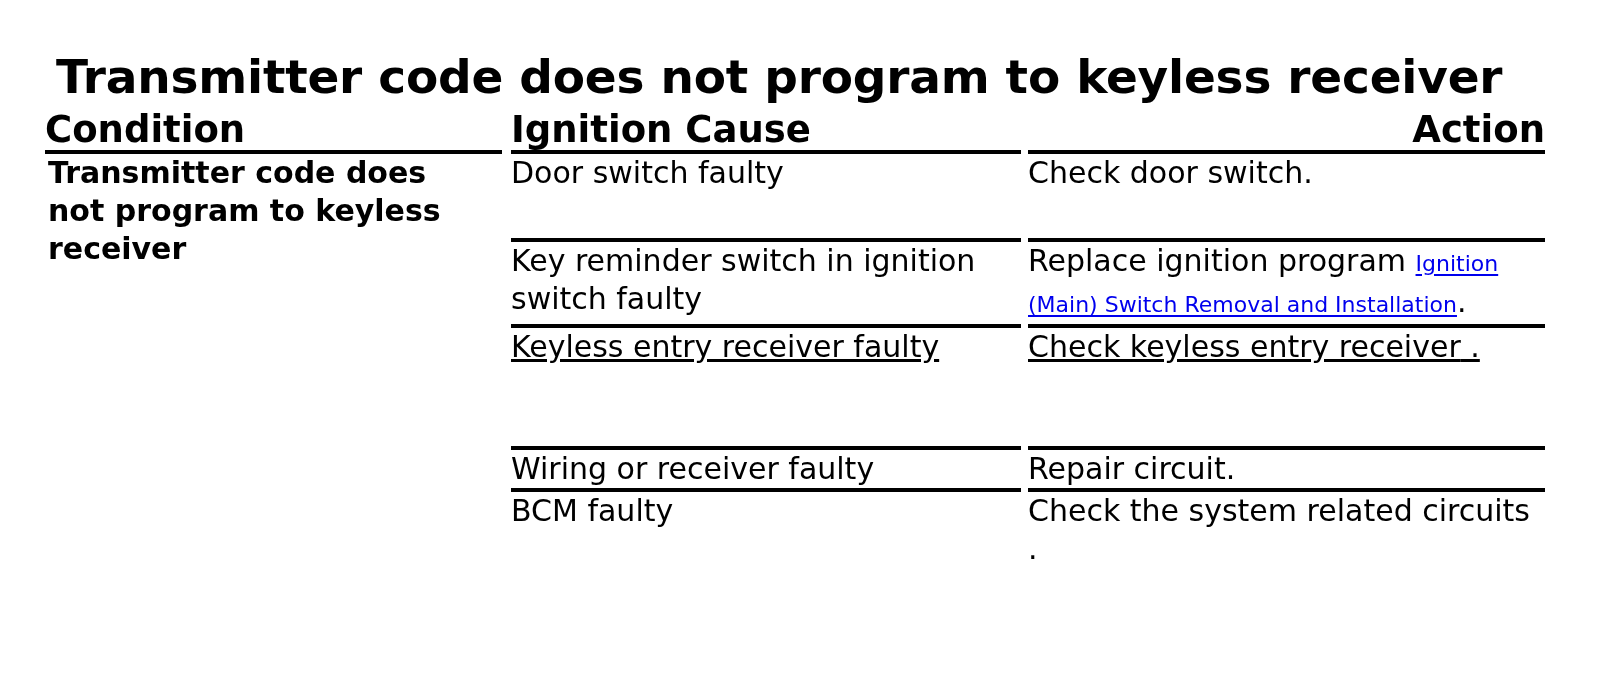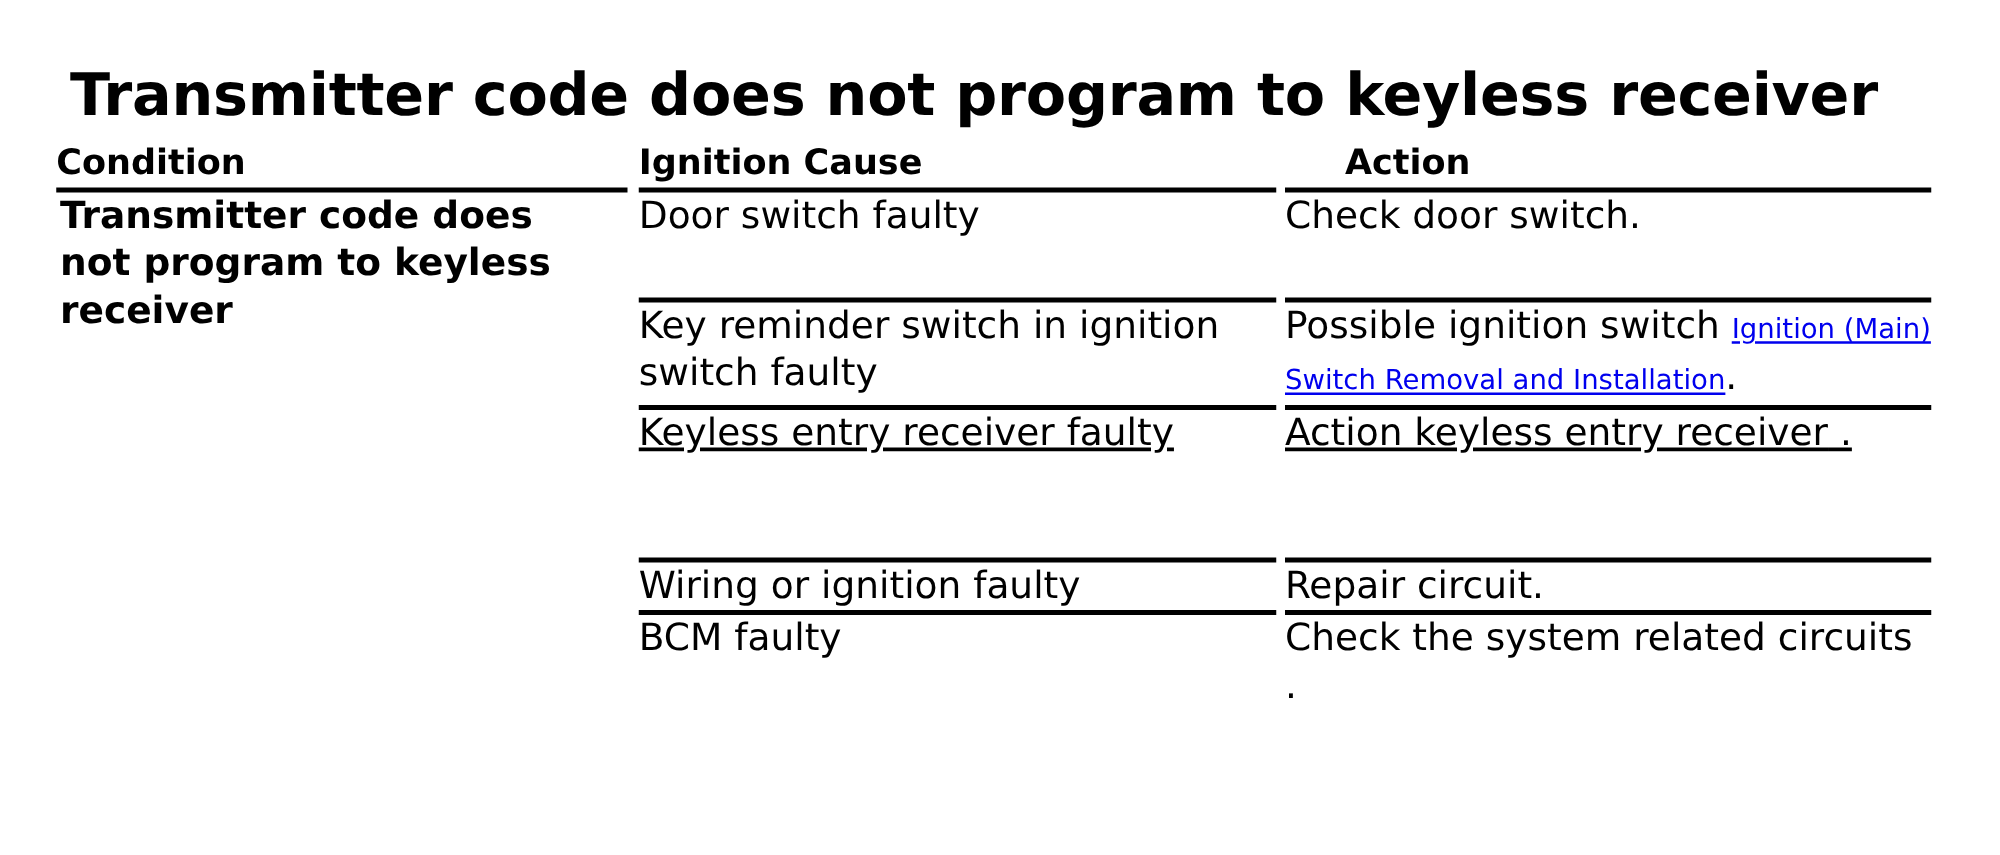--- a/index.html
+++ b/index.html
@@ -50,28 +50,28 @@
   .tbl col.c3 { width: 517px; }
 
   .tbl th, .tbl td {
     padding: 0;
     vertical-align: top;
     text-align: left;
   }
 
   
   .hdr {
-    font-size: 28px;
+    font-size: 37px;
     font-weight: bold;
     line-height: 40px;
     text-align: center;
     padding-bottom: 18px;
     white-space: nowrap;
   }
-  .hdr.act { padding-left: 48px; }
+  .hdr.act { padding-left: 48px; text-align: right; }
 
   .gap { border: none !important; background: transparent; }
 
   
   .cell {
     border-top: 4px solid #000;
     font-size: 30px;
     line-height: 38px;
     padding: 8px 0 0 5px;
   }
@@ -125,31 +125,31 @@
         <td class="cell cond" rowspan="5">Transmitter code does not program to keyless receiver</td>
         <td class="gap" rowspan="5"></td>
         <td class="cell">Door switch faulty</td>
         <td class="gap"></td>
         <td class="cell"><span>Check door switch.</span></td>
       </tr>
 
       <tr class="r2">
         <td class="cell">Key reminder switch in ignition switch faulty</td>
         <td class="gap"></td>
-        <td class="cell"><span>Possible ignition switch </span><a class="lnk" href="#">Ignition (Main) Switch Removal and Installation</a><span>.</span></td>
+        <td class="cell"><span>Replace ignition program </span><a class="lnk" href="#">Ignition (Main) Switch Removal and Installation</a><span>.</span></td>
       </tr>
 
       <tr class="r3">
         <td class="cell">Keyless entry receiver faulty</td>
         <td class="gap"></td>
-        <td class="cell"><span>Action keyless entry receiver</span><span> .</span></td>
+        <td class="cell"><span>Check keyless entry receiver</span><span> .</span></td>
       </tr>
 
       <tr class="r4">
-        <td class="cell">Wiring or ignition faulty</td>
+        <td class="cell">Wiring or receiver faulty</td>
         <td class="gap"></td>
         <td class="cell"><span>Repair circuit.</span></td>
       </tr>
 
       <tr class="r5">
         <td class="cell">BCM faulty</td>
         <td class="gap"></td>
         <td class="cell"><span>Check the system related circuits</span><span> .</span></td>
       </tr>
 

